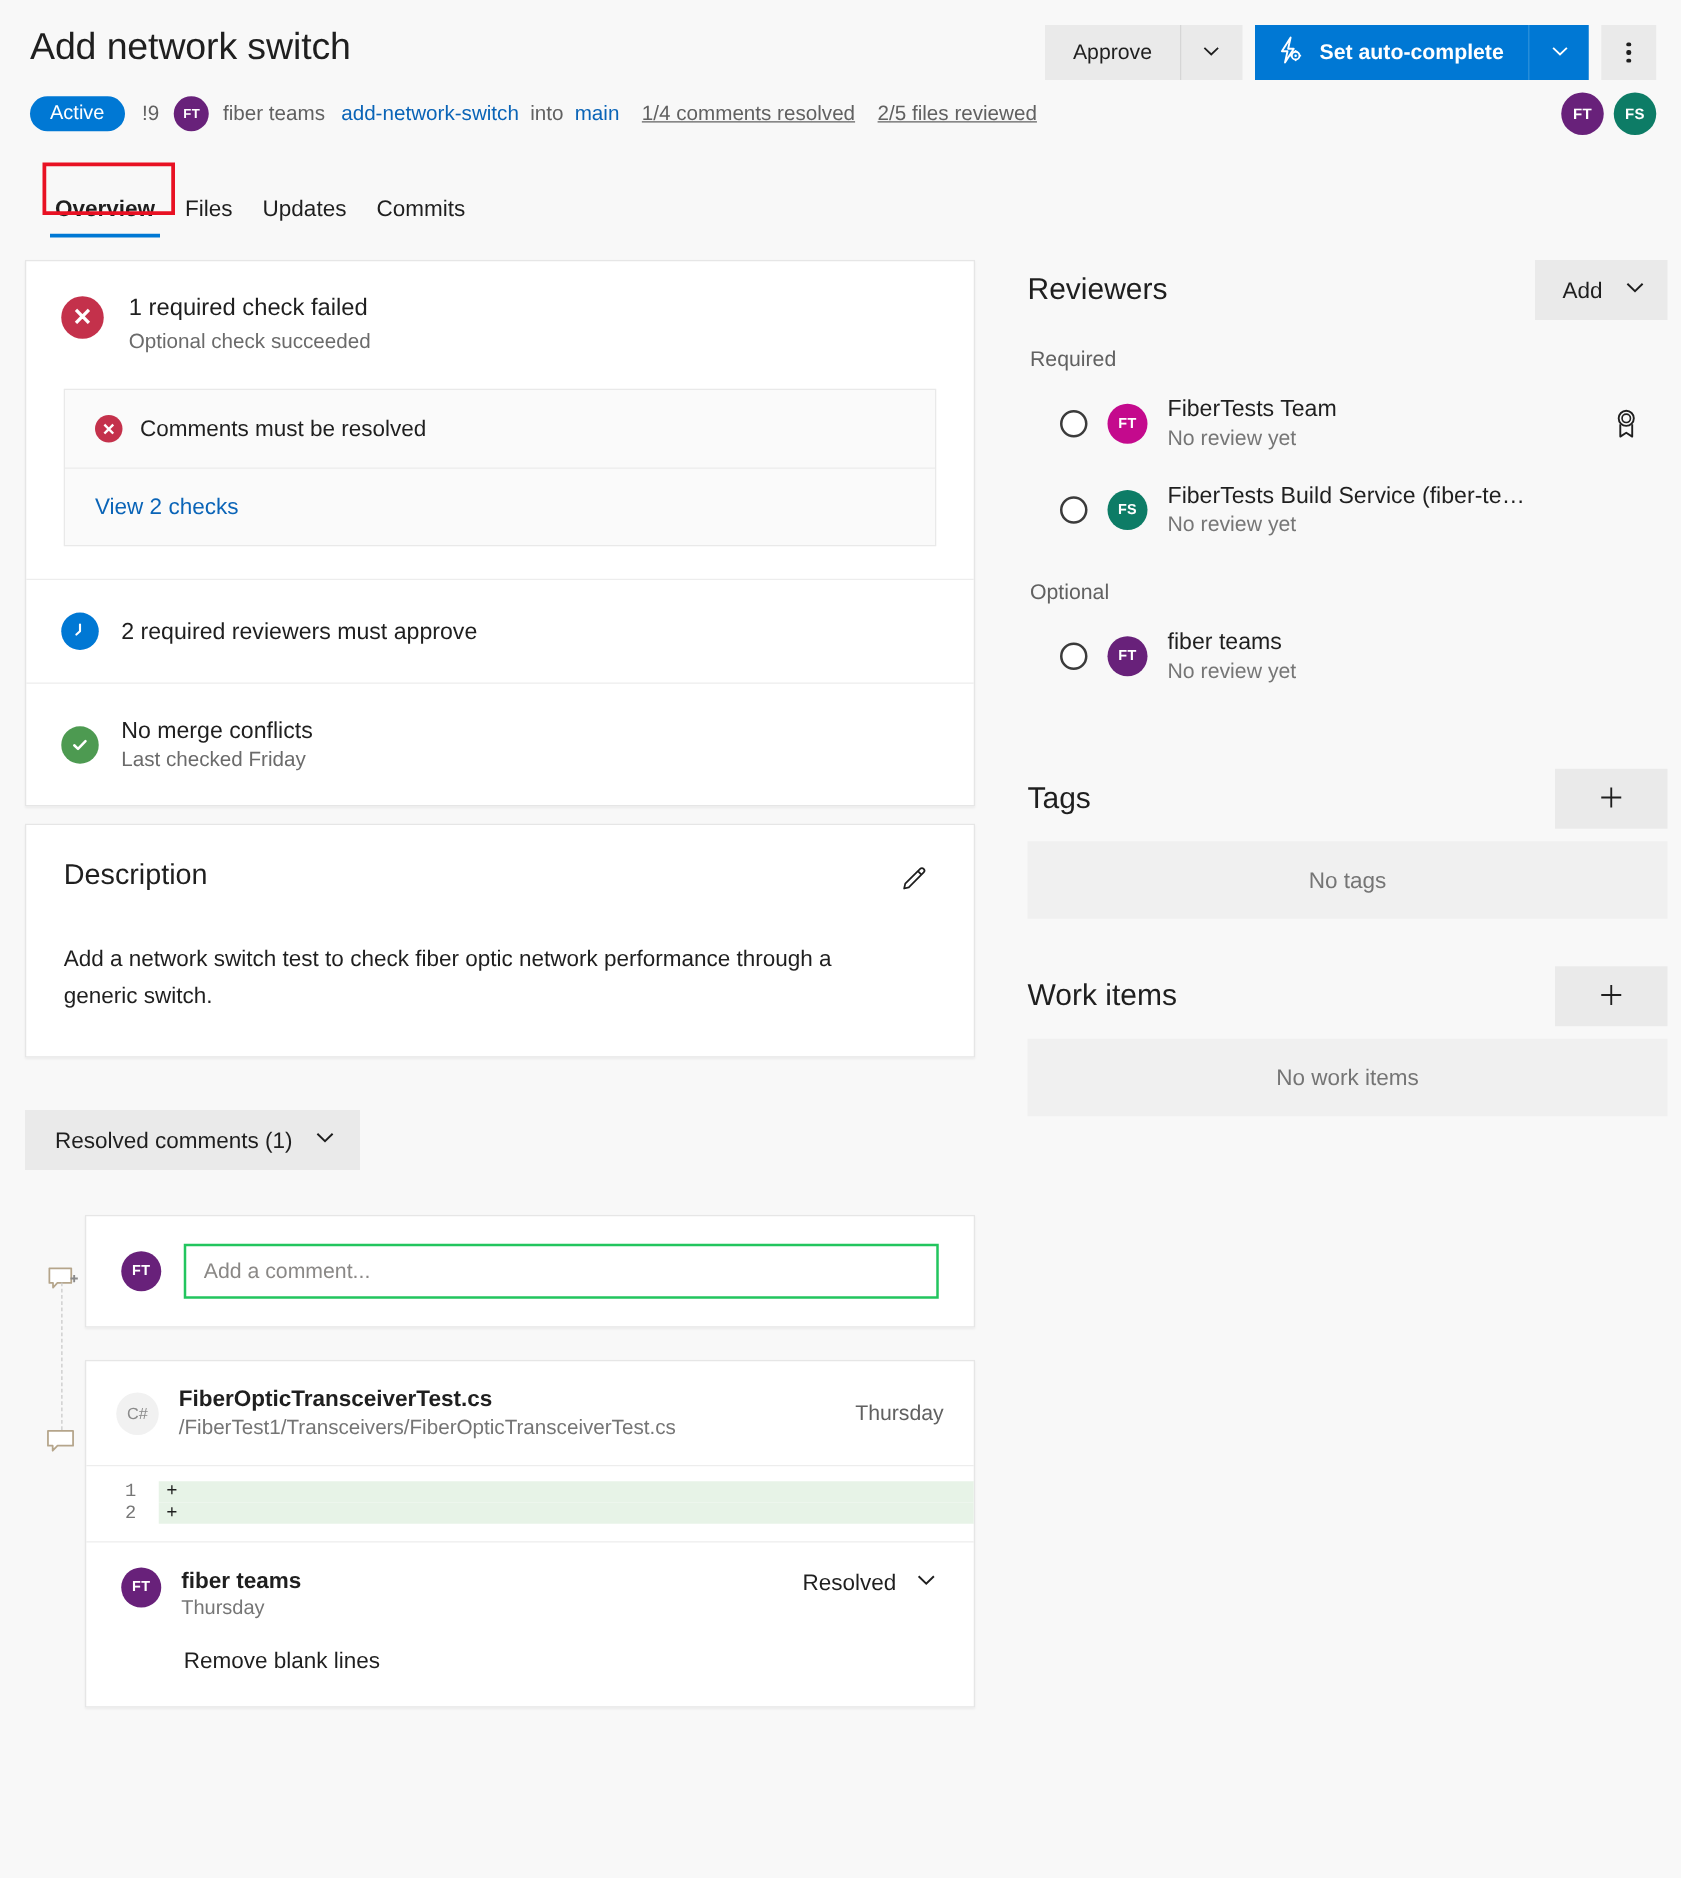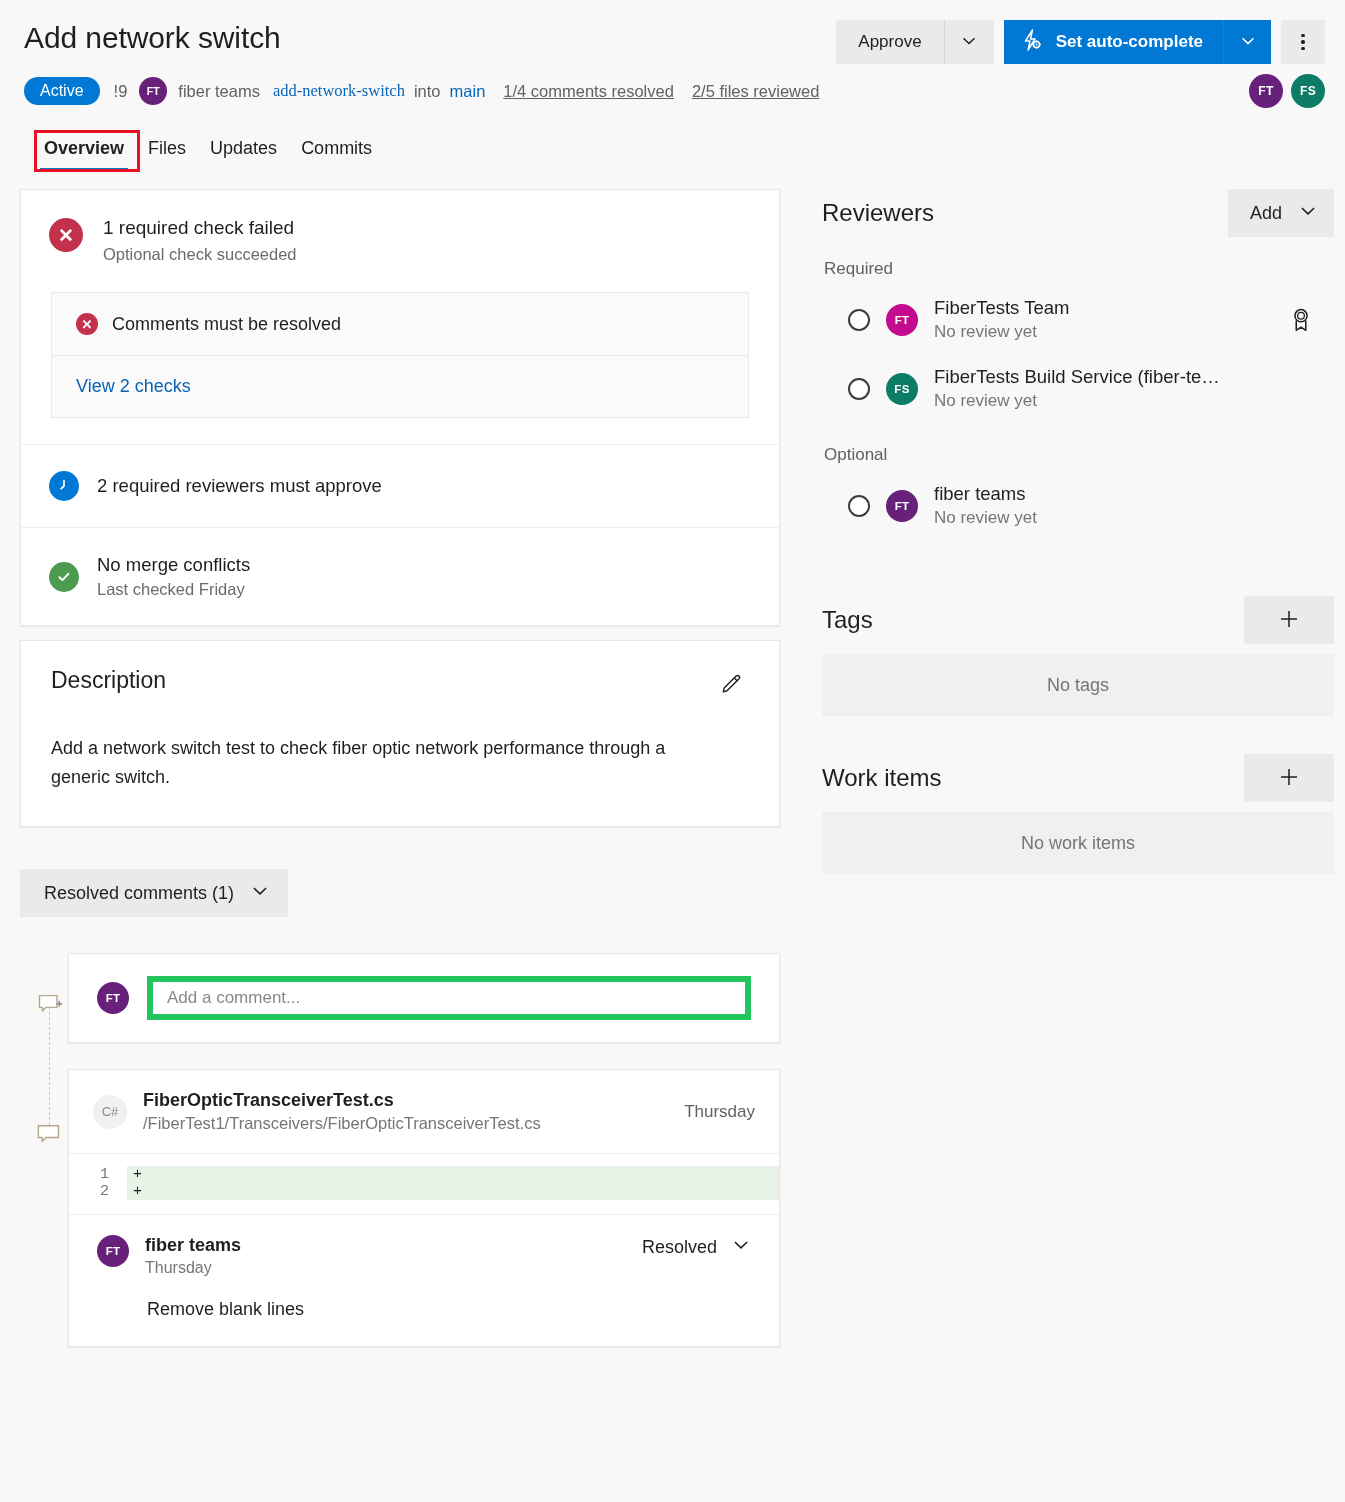--- a/index.html
+++ b/index.html
@@ -64,33 +64,33 @@
     border-radius: 50%; display: inline-flex; align-items: center; justify-content: center;
     color: #fff; font-weight: 600; letter-spacing: .3px; flex: none;
   }
   .av-sm { width: 28px; height: 28px; font-size: 10.5px; }
   .av-md { width: 32px; height: 32px; font-size: 11.5px; }
   .av-lg { width: 34px; height: 34px; font-size: 12px; }
   .av-purple { background: #68217a; }
   .av-magenta { background: #c40a8d; }
   .av-green { background: #0d7c66; }
   .sub-author { margin-left: 11px; color: #616161; }
-  .sub-link { color: #0a64b7; margin-left: 13px; font-family: Liberation Serif, serif; }
+  .sub-link { color: #0a64b7; margin-left: 13px; }
   .sub-into { color: #616161; margin-left: 9px; }
   .sub-branch { color: #0a64b7; margin-left: 9px; }
   .sub-stat { color: #616161; margin-left: 18px; text-decoration: underline; }
   .head-avatars { display: flex; gap: 8px; align-items: center; }
 
   
   .tabs { display: flex; align-items: flex-end; gap: 0; margin: 26px 0 0 12px; position: relative; }
   .tab {
     font-size: 18px; color: #1f1f1f; padding: 4px 12px 12px 12px; cursor: pointer;
     position: relative;
   }
-  .tab.active { font-weight: 600; }
+  .tab.active { font-weight: 600; margin-top: 19px; }
   .tab.active::after {
     content: ""; position: absolute; left: 8px; right: 8px; bottom: 0;
     height: 3px; background: #0078d4;
   }
   .tab-annot {
     position: absolute; left: 2px; top: -4px; width: 106px; height: 42px;
     border: 3px solid #e81123; pointer-events: none;
   }
 
   
@@ -143,21 +143,21 @@
   
   .thread { position: relative; margin-top: 36px; padding-left: 48px; }
   .gutter { position: absolute; left: 10px; top: 0; bottom: 0; width: 36px; }
   .gutter-dash {
     position: absolute; left: 19px; top: 54px; height: 118px;
     border-left: 1px dashed #c8c8c8;
   }
   .gutter-ico { position: absolute; left: 6px; }
   .comment-card { padding: 22px 28px; display: flex; align-items: center; gap: 18px; }
   .comment-input {
-    flex: 1; height: 44px; border: 6px solid #22c55e; background: #fff;
+    flex: 1; height: 44px; border: 2px solid #22c55e; background: #fff;
     font-size: 17px; color: #1f1f1f; font-family: inherit; padding: 0 14px;
   }
   .comment-input::placeholder { color: #8a8886; }
 
   .file-card { margin-top: 26px; }
   .file-head { display: flex; align-items: center; gap: 16px; padding: 20px 24px; }
   .file-badge {
     width: 34px; height: 34px; border-radius: 50%; background: #f1f1f1; color: #8a8a8a;
     display: flex; align-items: center; justify-content: center; font-size: 13px; flex: none;
   }

